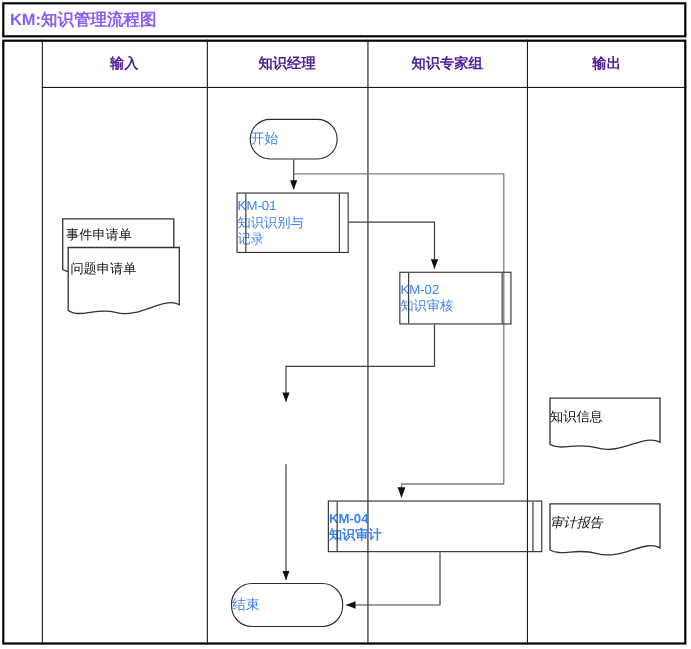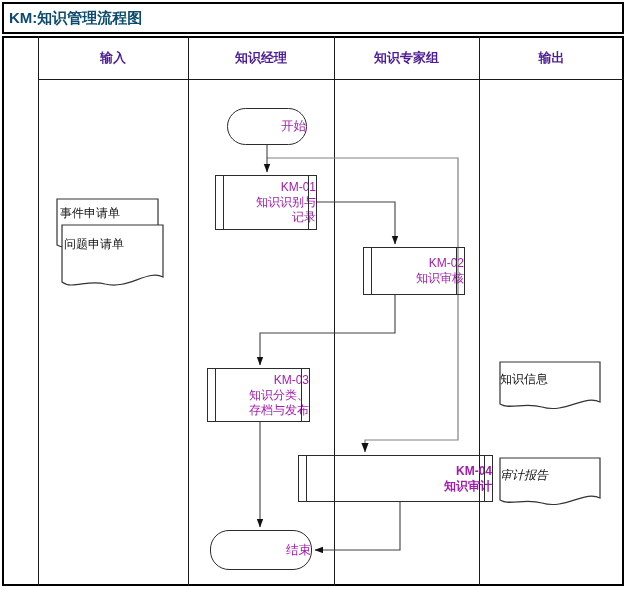--- a/index.html
+++ b/index.html
@@ -9,39 +9,39 @@
     --bg:#ffffff;
     --thin:#1a1a1a;
   }
   *{margin:0;padding:0;box-sizing:border-box;}
   body{background:#fff;font-family:"Liberation Sans","DejaVu Sans",sans-serif;}
   .canvas{position:relative;width:628px;height:590px;background:var(--bg);overflow:hidden;}
 
   
   .title-box{position:absolute;left:2px;top:2px;width:622px;height:32px;
     border:2px solid var(--border);display:flex;align-items:center;padding-left:5px;}
-  .title-box span{font-size:15px;font-weight:bold;color:#0c4a6e;}
+  .title-box span{font-size:15px;font-weight:bold;color:#8b5cf6;}
 
   
   .table-frame{position:absolute;left:2px;top:36px;width:622px;height:550px;
     border:2px solid var(--border);}
   .vline{position:absolute;top:36px;height:550px;width:1px;background:var(--thin);}
   .header-sep{position:absolute;left:38px;top:79px;width:586px;height:1px;background:var(--thin);}
   .lane-header{position:absolute;top:36px;height:43px;display:flex;align-items:center;
     justify-content:center;font-size:13px;font-weight:600;color:#4c1d95;}
 
   
   svg.overlay{position:absolute;left:0;top:0;width:628px;height:590px;}
   .doc-path{fill:#ffffff;stroke:#333333;stroke-width:1.2;}
   .conn{fill:none;stroke:var(--line);stroke-width:1.1;}
   .conn-loop{fill:none;stroke:var(--loop);stroke-width:1.2;}
 
   
-  .node{position:absolute;display:flex;flex-direction:column;align-items:flex-end;
-    justify-content:center;font-size:12px;line-height:15px;color:#a21caf;text-align:center;}
+  .node{position:absolute;display:flex;flex-direction:column;align-items:flex-start;
+    justify-content:center;font-size:12px;line-height:15px;color:#3b82f6;text-align:center;}
   .terminator{border:1.3px solid #2b2b2b;border-radius:19px;background:#fff;font-size:12.5px;}
   .process{border:1px solid #2b2b2b;background:transparent;}
   .process::before,.process::after{content:"";position:absolute;top:0;bottom:0;width:1px;background:#2b2b2b;}
   .process::before{left:7px;}
   .process::after{right:7px;}
 
   #node-start{left:227px;top:108px;width:80px;height:37px;}
   #node-km01{left:215px;top:175px;width:102px;height:55px;}
   #node-km02{left:343px;top:247px;width:102px;height:48px;margin-left:20px;}
   #node-km03{left:207px;top:368px;width:103px;height:54px;}
@@ -110,25 +110,20 @@
     <div>KM-01</div>
     <div>知识识别与</div>
     <div>记录</div>
   </div>
 
   <div class="node process" id="node-km02">
     <div>KM-02</div>
     <div>知识审核</div>
   </div>
 
-  <div class="node process" id="node-km03">
-    <div>KM-03</div>
-    <div>知识分类、</div>
-    <div>存档与发布</div>
-  </div>
 
   <div class="node process" id="node-km04">
     <div>KM-04</div>
     <div>知识审计</div>
   </div>
 
   <div class="node terminator" id="node-end">
     <span>结束</span>
   </div>
 

